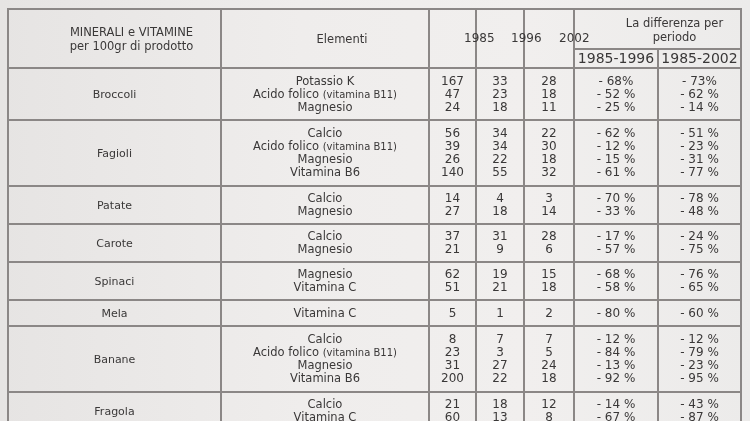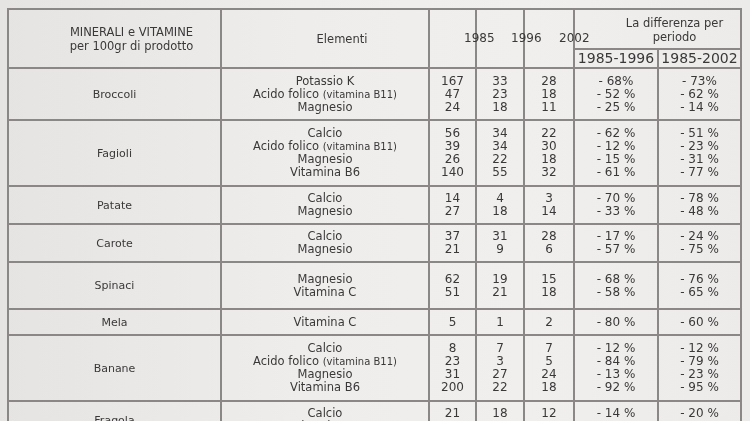--- a/index.html
+++ b/index.html
@@ -185,21 +185,21 @@
           </td>
           <td class="lines num">
             <div>- 17 %</div>
             <div>- 57 %</div>
           </td>
           <td class="lines num">
             <div>- 24 %</div>
             <div>- 75 %</div>
           </td>
         </tr>
-        <tr style="height: 47px; margin-top: 23px;">
+        <tr style="height: 38px; margin-top: 23px;">
           <td class="food">Spinaci</td>
           <td class="lines">
             <div><span>Magnesio</span></div>
             <div><span>Vitamina C</span></div>
           </td>
           <td class="lines num">
             <div>62</div>
             <div>51</div>
           </td>
           <td class="lines num">
@@ -295,19 +295,19 @@
           </td>
           <td class="lines num">
             <div>12</div>
             <div>8</div>
           </td>
           <td class="lines num">
             <div>- 14 %</div>
             <div>- 67 %</div>
           </td>
           <td class="lines num">
-            <div>- 20 %</div>
+            <div>- 43 %</div>
             <div>- 87 %</div>
           </td>
         </tr>
       </tbody>
   </table>
 </div>
 
 </body></html>

